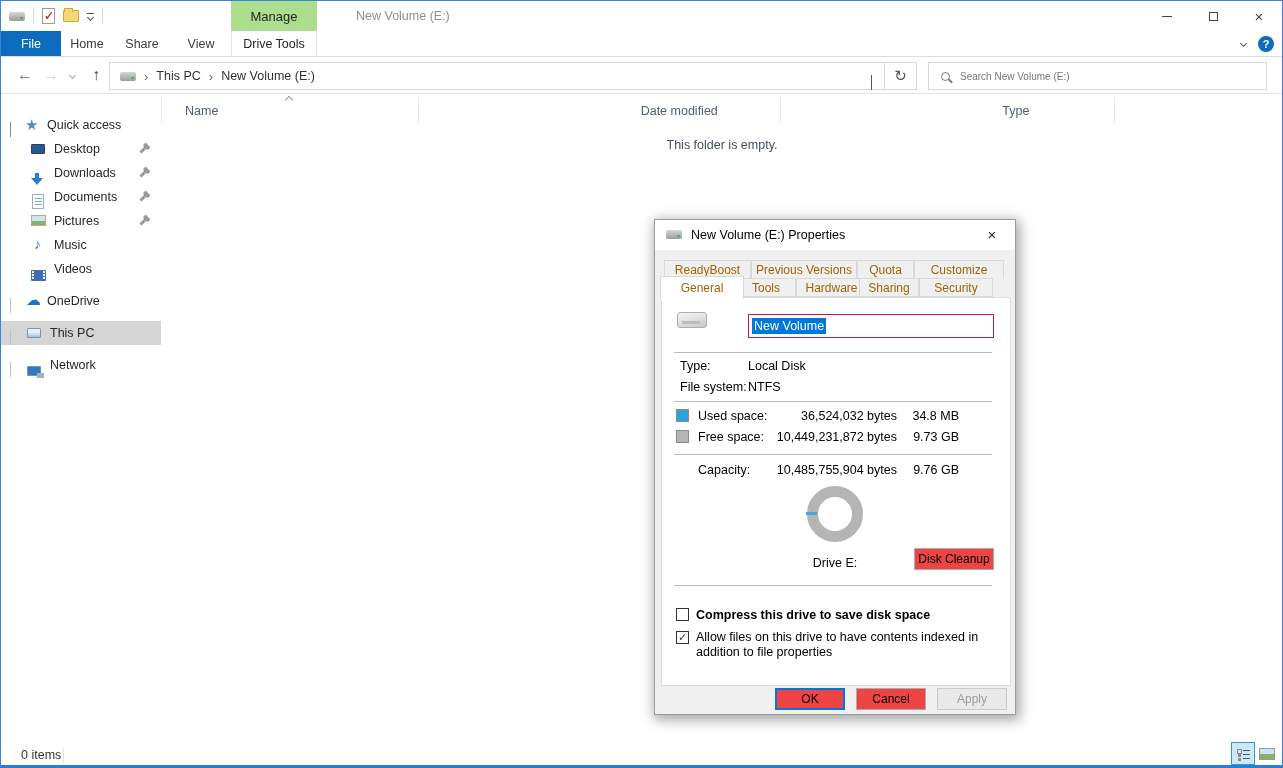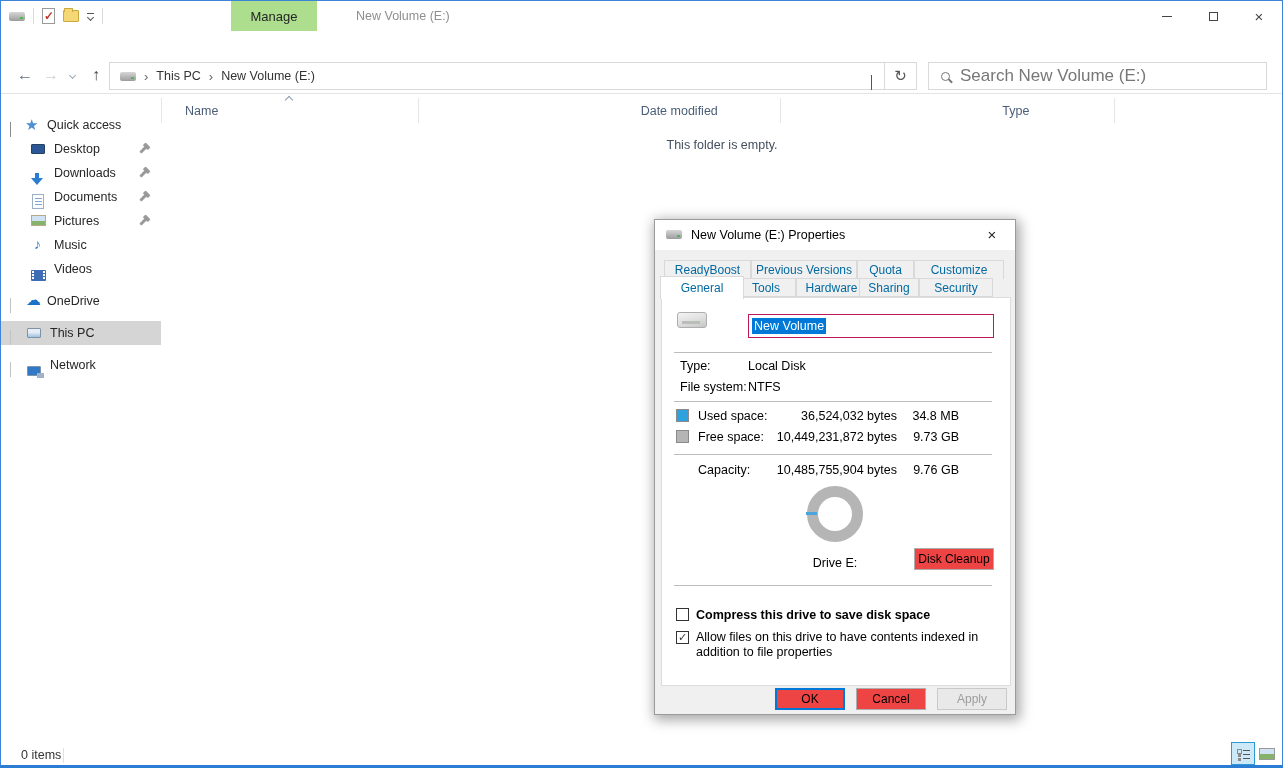--- a/index.html
+++ b/index.html
@@ -47,21 +47,21 @@
   .addressbox { position:absolute; left:108px; top:5px; width:776px; height:28px; border:1px solid #d9d9d9; background:#fff;
                 display:flex; align-items:center; font-size:12.5px; color:#333; }
   .crumb-sep { color:#666; margin:0 8px; font-size:13px; }
   .addr-chev { position:absolute; right:12px; top:12px; }
   .refreshbox { position:absolute; left:884px; top:5px; width:32px; height:28px; border:1px solid #d9d9d9; border-left:none;
                 display:flex; align-items:center; justify-content:center; color:#555; font-size:15px; }
   .searchbox { position:absolute; left:927px; top:5px; width:339px; height:28px; border:1px solid #d9d9d9; background:#fff;
                display:flex; align-items:center; padding-left:12px; gap:10px; }
   .magnifier { width:9px; height:9px; border:1.5px solid #777; border-radius:50%; position:relative; flex:0 0 auto; }
   .magnifier::after { content:""; position:absolute; width:5px; height:1.5px; background:#777; right:-4px; bottom:-2px; transform:rotate(45deg); }
-  .searchbox input { border:none; outline:none; font-family:inherit; font-size:17px; color:#333; width:280px; }
+  .searchbox input { border:none; outline:none; font-family:inherit; font-size:10px; color:#333; width:280px; }
   .searchbox input::placeholder { color:#777; opacity:1; }
 
   
   .sidebar { position:absolute; left:0; top:93px; width:160px; height:652px; background:#fff; }
   .side-row { position:absolute; left:0; width:160px; height:24px; display:flex; align-items:center; font-size:12.5px; color:#262626; }
   .side-row.selected { background:#d5d5d5; }
   .side-chev { position:absolute; left:9px; }
   .chev-right-l { width:5px; height:5px; border-right:1px solid #c2c2c2; border-bottom:1px solid #c2c2c2; transform:rotate(-45deg); }
   .side-ic { position:absolute; }
   .side-label { position:absolute; }
@@ -104,21 +104,21 @@
   .ic-thumb { width:16px; height:12px; border:1px solid #9a9a9a; background:linear-gradient(#cfe3f4 55%, #86b36a 55%); }
 
   
   .dialog { position:absolute; left:653px; top:218px; width:362px; height:496px; background:#f0f0f0;
             border:1px solid #9b9b9b; box-shadow:2px 3px 12px 2px rgba(0,0,0,0.35); font-size:12.5px; color:#000; }
   .dlg-titlebar { position:absolute; left:0; top:0; width:100%; height:30px; background:#fff; }
   .dlg-title-ic { position:absolute; left:11px; top:10px; }
   .dlg-title { position:absolute; left:36px; top:8px; font-size:12.5px; color:#000; }
   .dlg-close { position:absolute; right:8px; top:0; width:30px; height:29px; display:flex; align-items:center; justify-content:center; font-size:15px; color:#222; }
   .dlg-tab { position:absolute; display:flex; align-items:center; justify-content:center; font-size:12px;
-             background:#f0f0f0; border:1px solid #d9d9d9; height:19px; color:#0369a1; }
+             background:#f0f0f0; border:1px solid #d9d9d9; height:19px; color:#a16207; }
   .dlg-tab.front { top:58px; }
   .dlg-tab.back { top:40px; border-bottom:none; }
   .dlg-tab.active { background:#fff; height:23px; top:56px; z-index:3; border-bottom:none; }
   .dlg-page { position:absolute; left:6px; top:77px; width:350px; height:389px; background:#fff; border:1px solid #dcdcdc; }
   .dlg-sep { position:absolute; left:19px; width:318px; height:1px; background:#bcbcbc; }
   .dlg-drive { position:absolute; left:22px; top:92px; width:30px; height:16px;
                background:linear-gradient(165deg,#f4f4f4 0%,#dedede 55%,#c6c6c6 100%); border:1px solid #aeaeae; border-radius:3px; }
   .dlg-drive::after { content:""; position:absolute; left:4px; bottom:3px; width:18px; height:3px; background:#b9beb9; }
   .name-field { position:absolute; left:93px; top:94px; width:246px; height:24px; background:#fff; border:1px solid #be185d;
                 display:flex; align-items:center; padding-left:3px; }
@@ -165,20 +165,31 @@
         </div>
       <div class="win-btn">
           <span class="glyph-max"></span>
         </div>
       <div class="win-btn">
           <span class="glyph-close">×</span>
         </div>
     </div>
   </div>
 
+  <div class="ribbonrow">
+    <div class="tab-file">File</div>
+    <div class="tab-plain tab-home">Home</div>
+    <div class="tab-plain tab-share">Share</div>
+    <div class="tab-plain tab-view">View</div>
+    <div class="tab-plain tab-drivetools">Drive Tools</div>
+    <div class="ribbon-right">
+      <span class="chev-down"></span>
+      <span class="help-circle">?</span>
+    </div>
+  </div>
 
   <div class="navbar">
     <div class="nav-ic" style="left:10px;width:28px;color:#5f6f7f;">←</div>
     <div class="nav-ic" style="left:38px;width:24px;color:#ccd3da;">→</div>
     <div class="nav-ic" style="left:62px;width:18px;">
         <span class="chev-down light"></span>
       </div>
     <div class="nav-ic" style="left:82px;width:26px;color:#444;">↑</div>
     <div class="addressbox">
       <span class="mini-drive" style="margin-left:10px;"></span>

